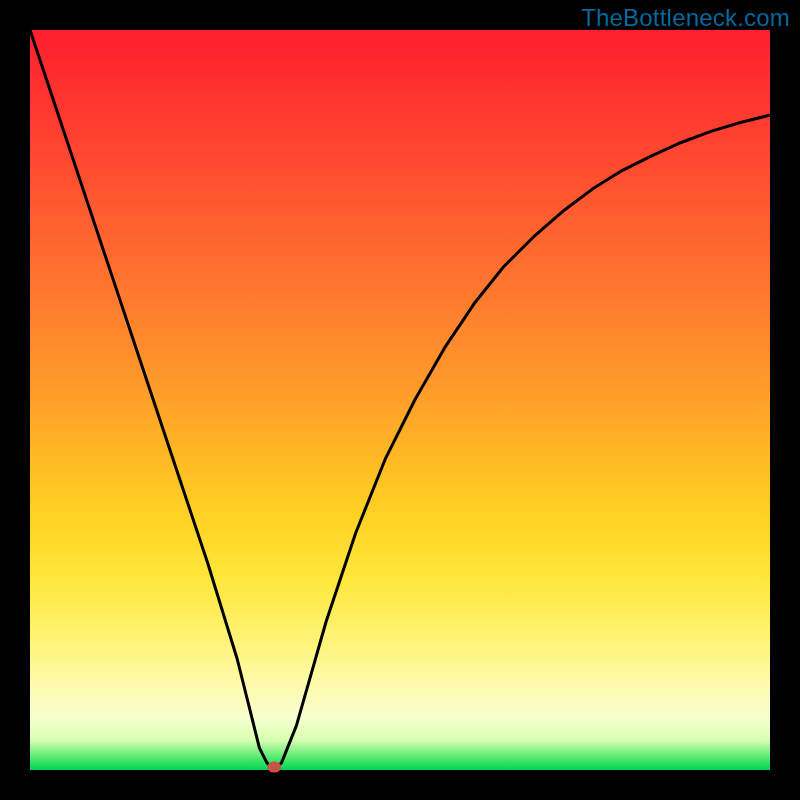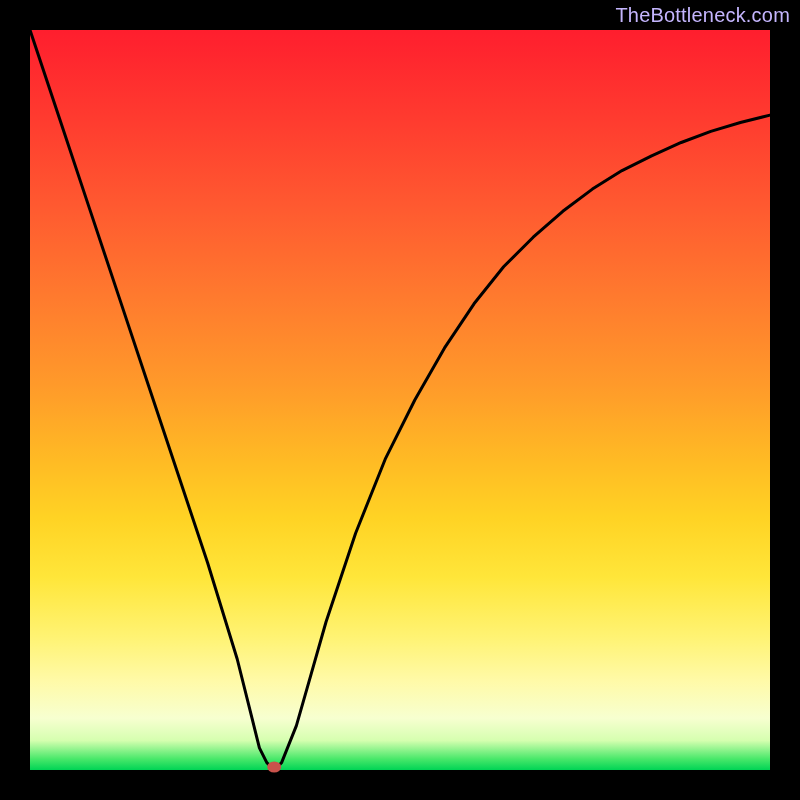--- a/index.html
+++ b/index.html
@@ -46,22 +46,22 @@
     position: absolute;
     left: 0; top: 0;
     width: 740px;
     height: 740px;
     overflow: visible;
   }
   .watermark {
     position: absolute;
     top: 4px;
     right: 10px;
-    color: #c4b5fd;
-    font-size: 20px;
+    color: #0369a1;
+    font-size: 24px;
     letter-spacing: 0.2px;
     user-select: none;
   }
 </style>
 </head>
 <body>
 
 <div class="frame">
   <div class="watermark">TheBottleneck.com</div>
 

